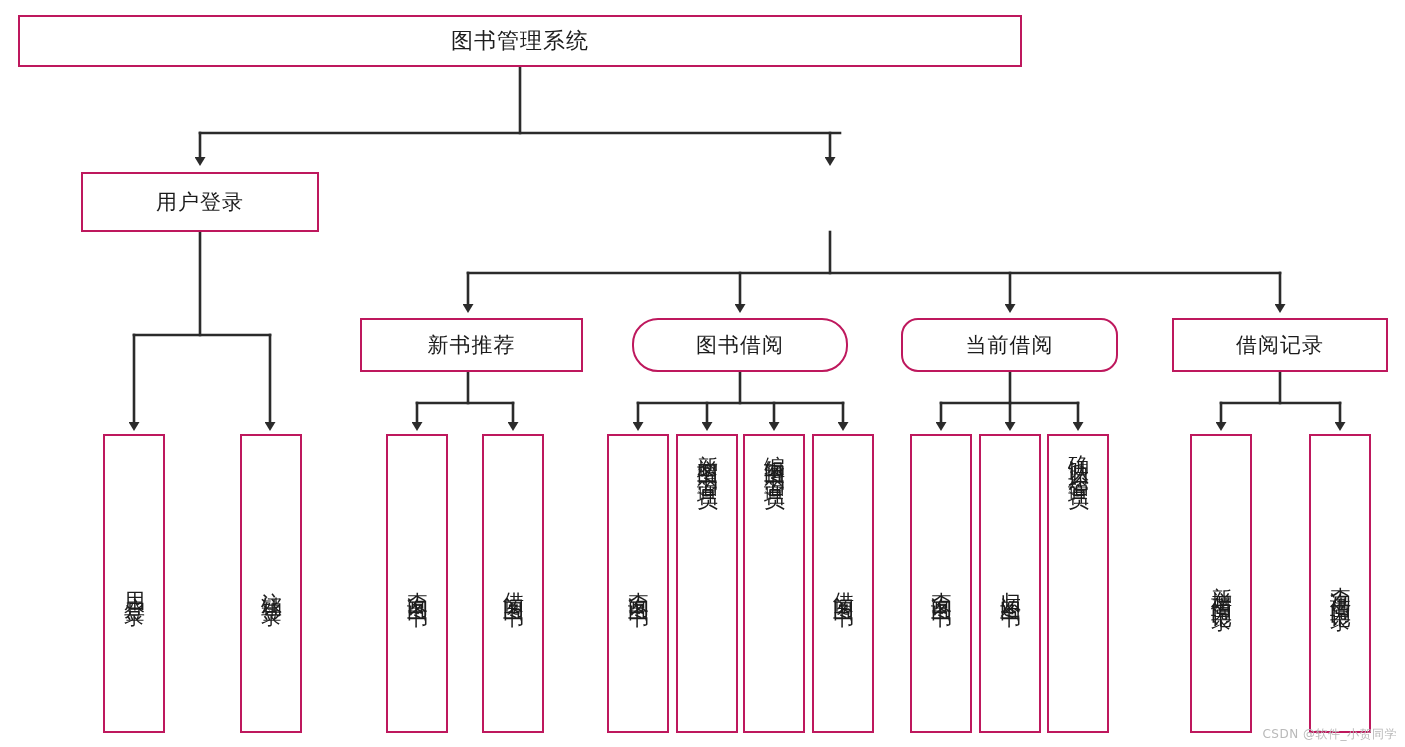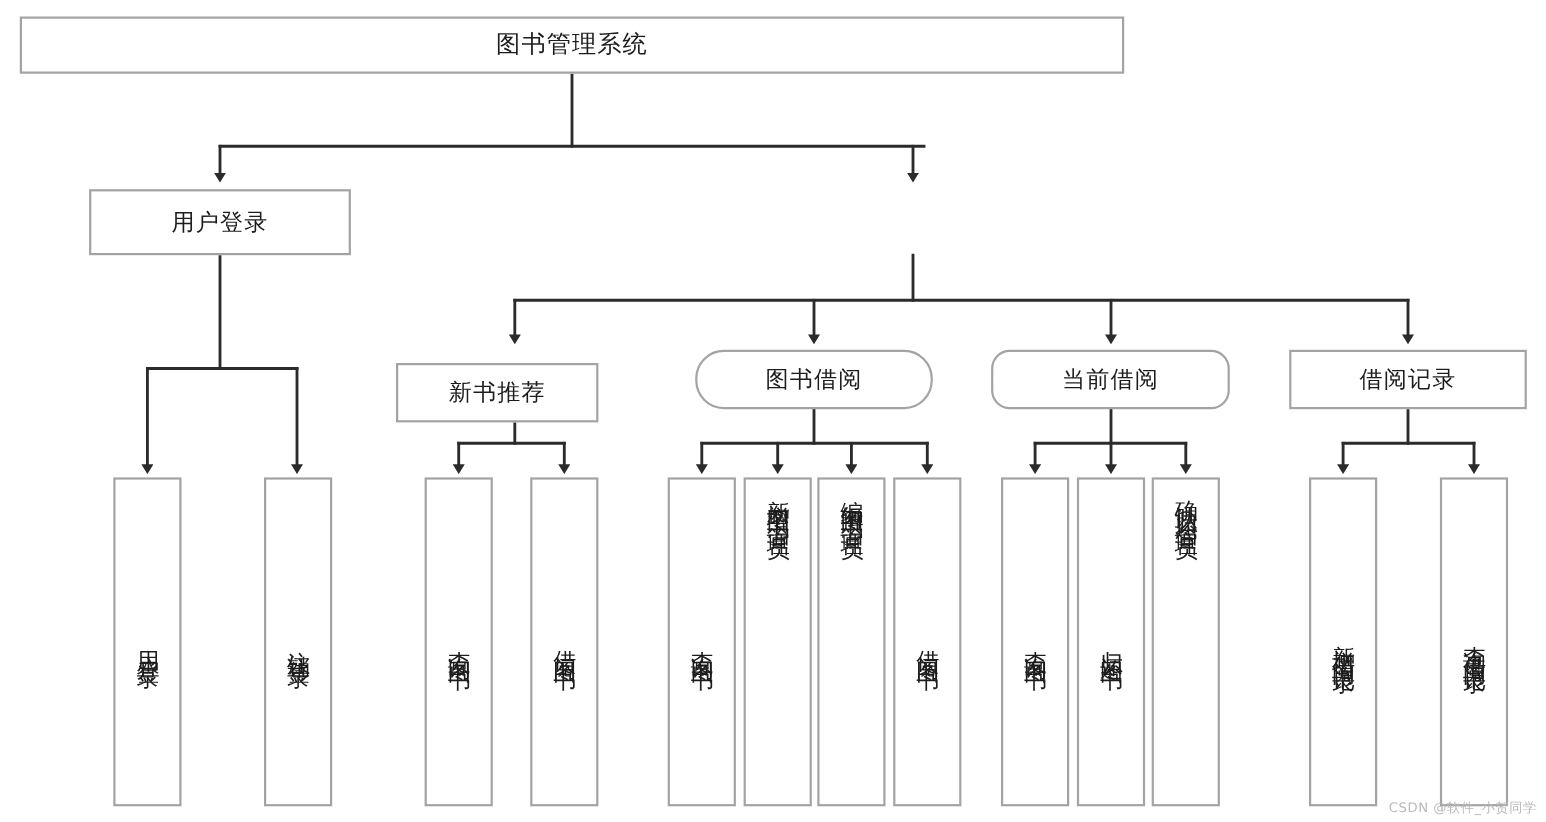--- a/index.html
+++ b/index.html
@@ -22,21 +22,21 @@
   #diagram-svg {
     position: absolute;
     left: 0;
     top: 0;
     width: 1405px;
     height: 747px;
   }
   .node {
     position: absolute;
     box-sizing: border-box;
-    border: 2px solid #a3a3a3;
+    border: 2px solid #be185d;
     background: #ffffff;
     display: flex;
     align-items: center;
     justify-content: center;
     overflow: hidden;
   }
   .node .node-label {
     font-size: 21px;
     line-height: 1.18;
     letter-spacing: 1px;
@@ -129,21 +129,21 @@
   </svg>
 
   <div class="node root" style="left:18px; top:15px; width:1004px; height:52px;">
     <span class="node-label">图书管理系统</span>
   </div>
 
   <div class="node" style="left:81px; top:172px; width:238px; height:60px;">
     <span class="node-label">用户登录</span>
   </div>
 
-  <div class="node" style="left:360px; top:318px; width:184px; height:54px;margin-top:12px;">
+  <div class="node" style="left:360px; top:318px; width:223px; height:54px;">
     <span class="node-label">新书推荐</span>
   </div>
   <div class="node" style="left:632px; top:318px; width:216px; height:54px;border-radius:26px;">
     <span class="node-label">图书借阅</span>
   </div>
   <div class="node" style="left:901px; top:318px; width:217px; height:54px;border-radius:17px;">
     <span class="node-label">当前借阅</span>
   </div>
   <div class="node" style="left:1172px; top:318px; width:216px; height:54px;">
     <span class="node-label">借阅记录</span>

